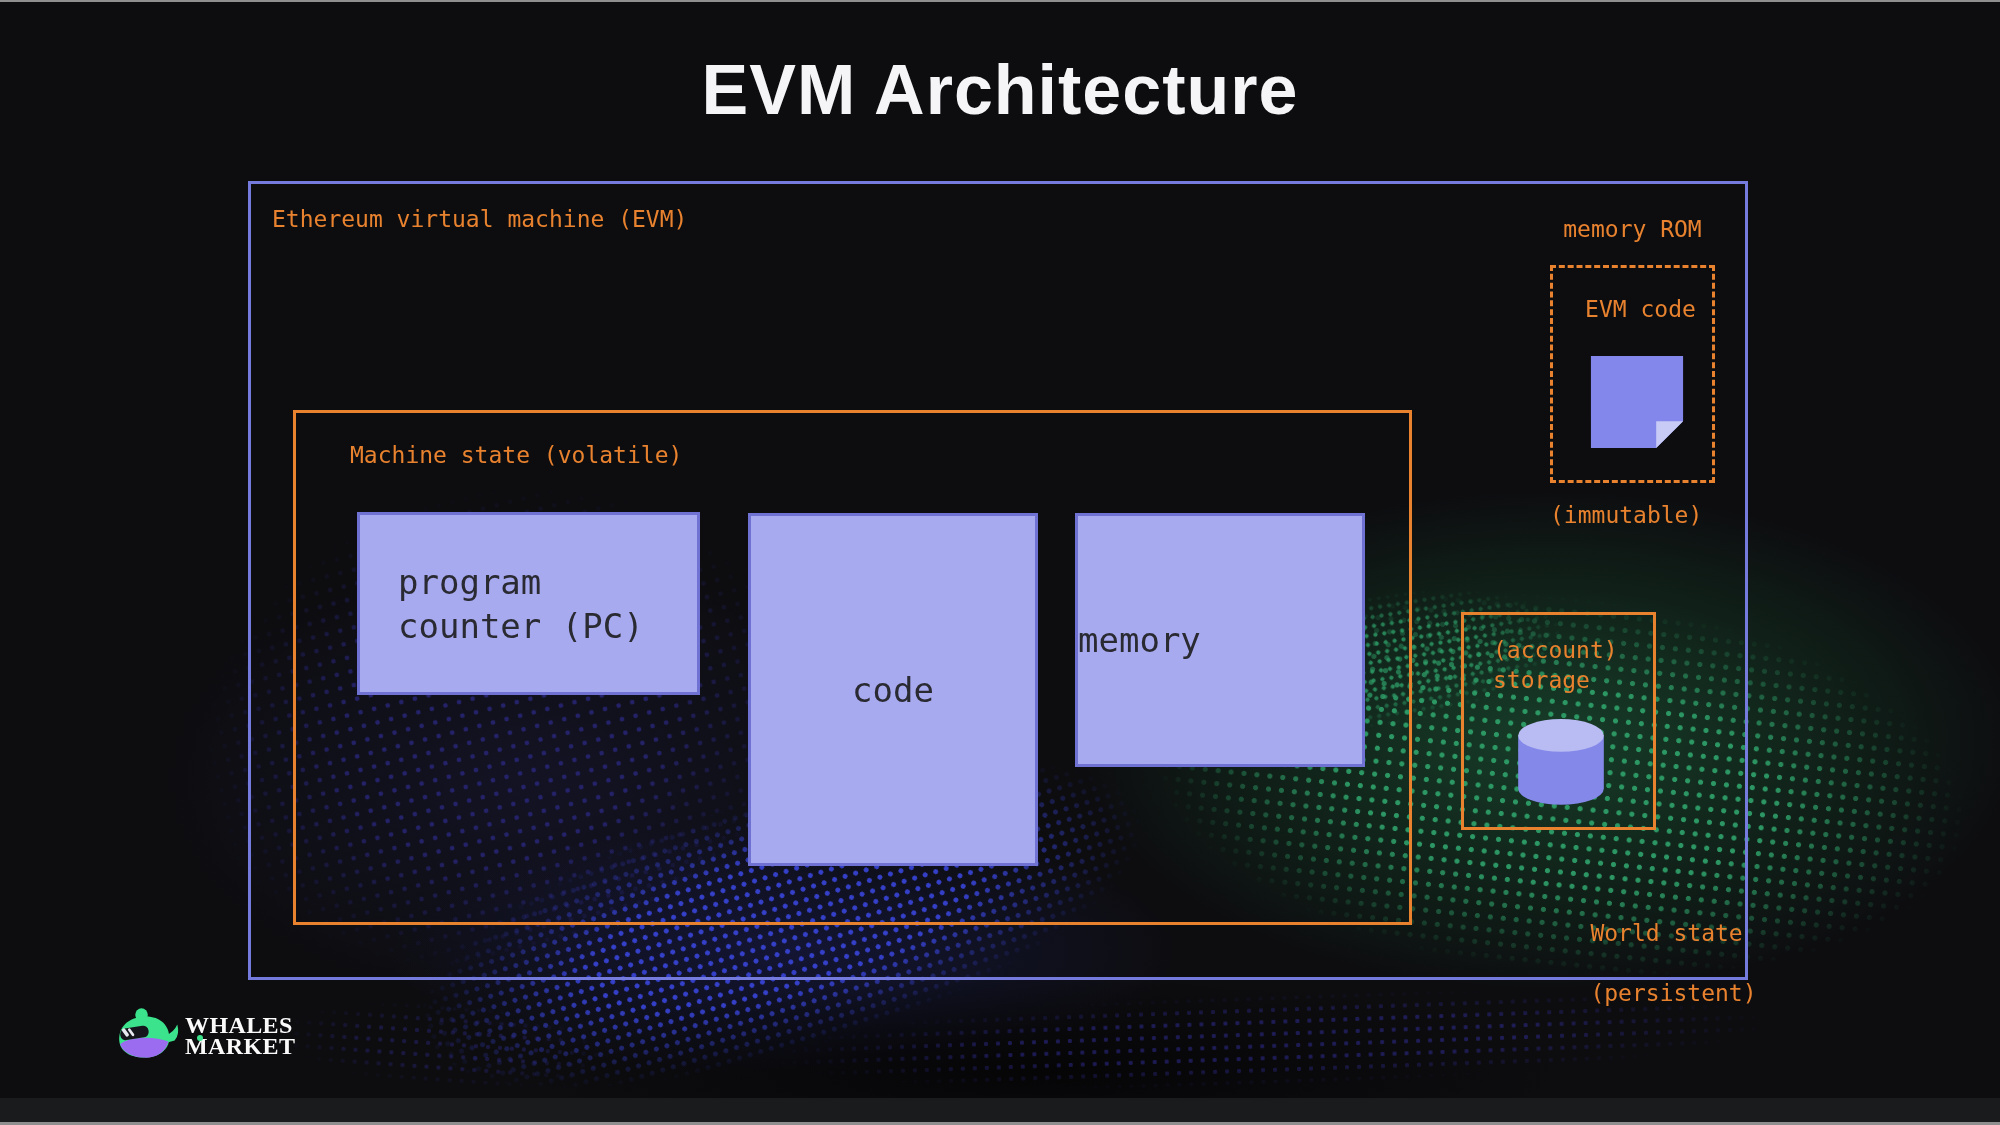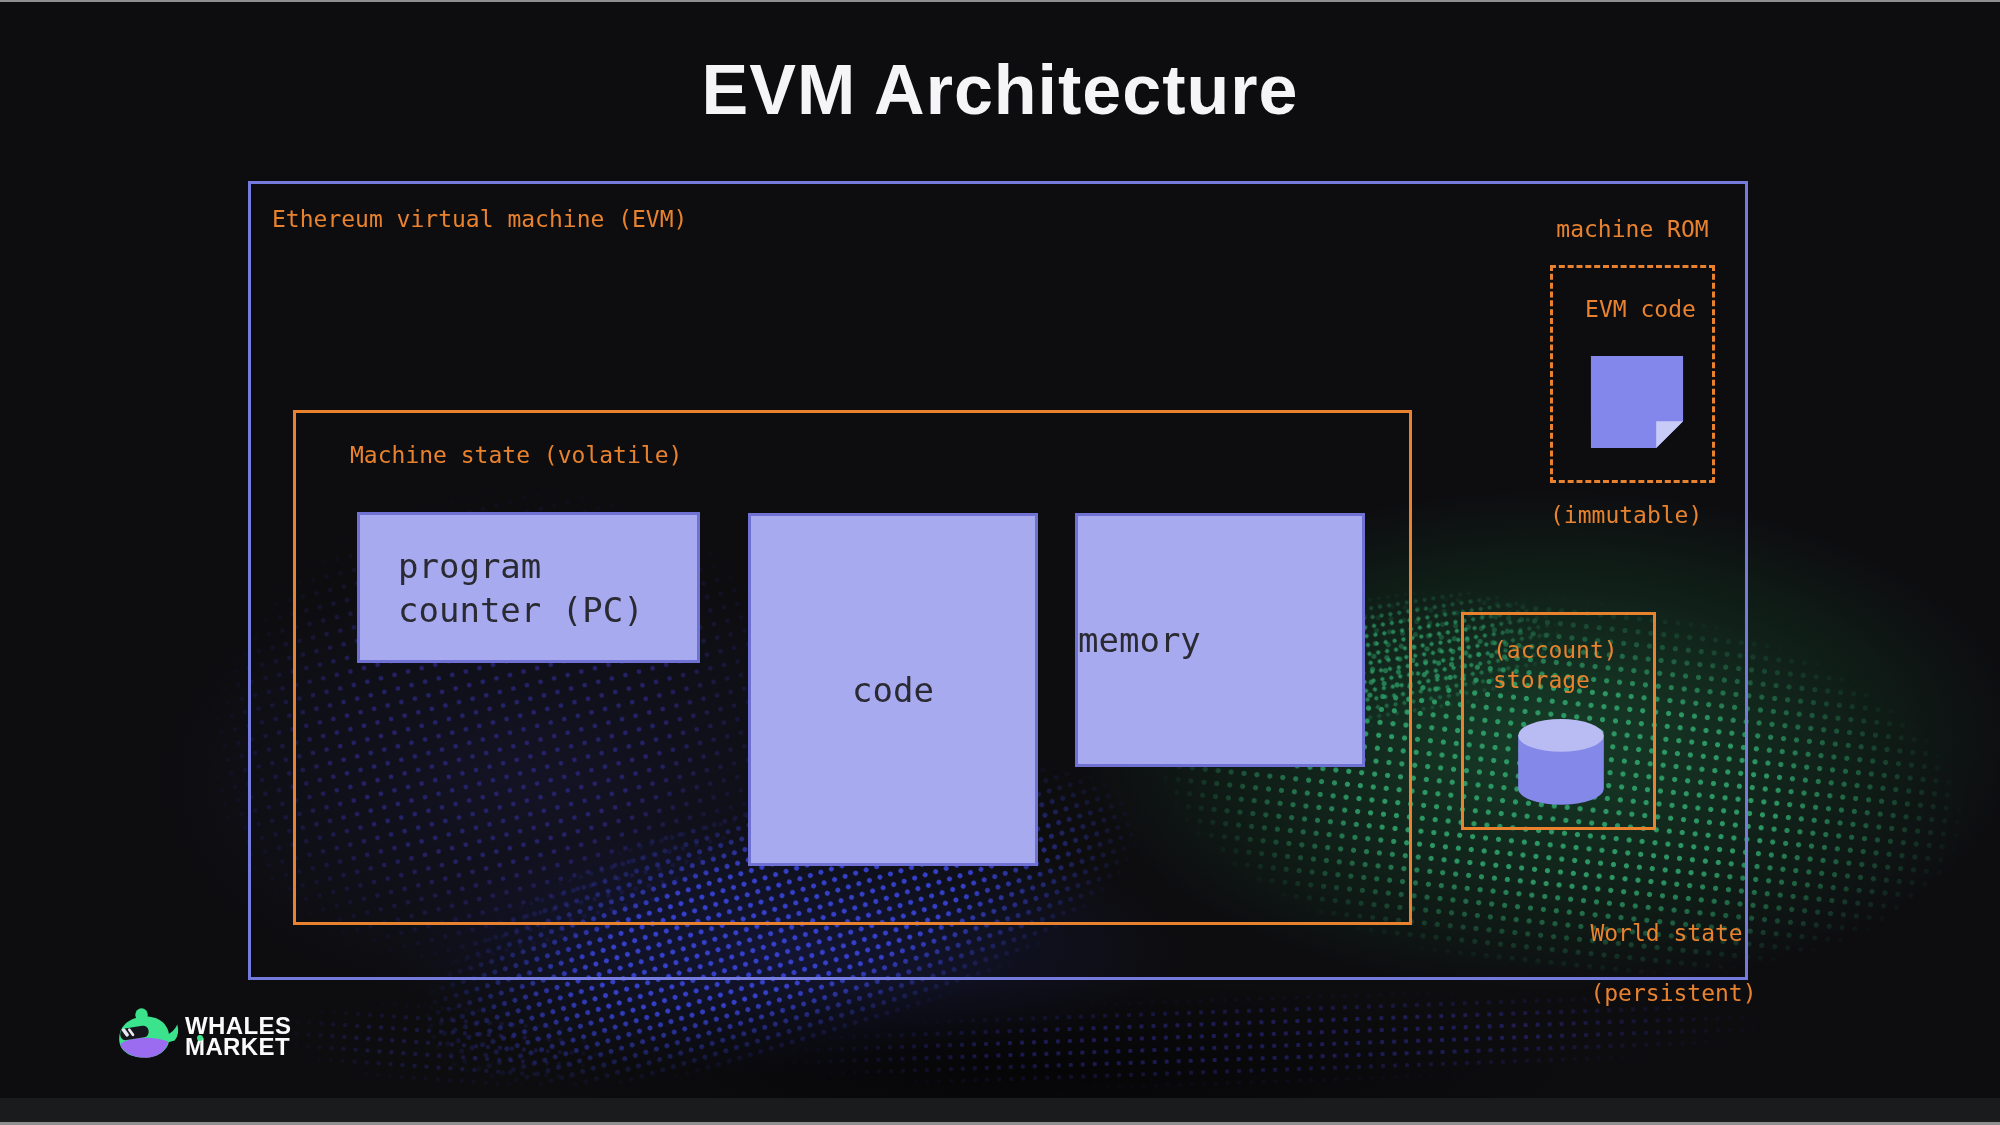--- a/index.html
+++ b/index.html
@@ -59,33 +59,33 @@
   .rom-label{left:1550px;top:214px;width:165px;text-align:center;}
   .rom-code-label{position:absolute;left:8px;top:28px;width:100%;text-align:center;color:var(--accent-orange,#e8822e);font-size:23px;z-index:8;}
   .immutable-label{left:1550px;top:500px;width:165px;text-align:left;}
   .storage-label{position:absolute;left:22px;top:20px;color:var(--accent-orange,#e8822e);font-size:23px;line-height:30px;z-index:8;margin-left:7px;}
   .world-label{left:1535px;top:888px;}
 
   
   .pbox{position:absolute;box-sizing:border-box;z-index:7;
     background:var(--box-fill,#a8aaf0);border:3px solid var(--box-border,#6f72d2);
     color:var(--box-text,#2a2a32);font-size:34px;line-height:44px;}
-  .pc-box{left:357px;top:512px;width:343px;height:151px;display:flex;flex-direction:column;justify-content:center;padding-left:38px;}
+  .pc-box{left:357px;top:512px;width:343px;height:183px;display:flex;flex-direction:column;justify-content:center;padding-left:38px;}
   .gas-box{left:357px;top:714px;width:343px;height:151px;display:flex;flex-direction:column;justify-content:center;padding-left:38px;}
   .stack-box{left:748px;top:513px;width:290px;height:353px;display:flex;align-items:center;justify-content:center;}
   .memory-box{left:1075px;top:513px;width:290px;height:254px;display:flex;align-items:center;justify-content:flex-start;}
 
   .icon-abs{position:absolute;z-index:8;}
   .note-icon{left:36px;top:86px;width:96px;height:96px;}
   .cylinder-icon{left:46px;top:98px;width:102px;height:104px;}
 
   
   .logo{position:absolute;left:108px;top:1002px;width:240px;height:70px;z-index:10;}
   .whale-icon{position:absolute;left:4px;top:4px;width:68px;height:62px;}
-  .logo-text{position:absolute;left:77px;top:13px;font-family:Liberation Sans, sans-serif;
+  .logo-text{position:absolute;left:77px;top:13px;font-family:Liberation Serif, serif;
     font-weight:700;font-size:24px;line-height:21px;letter-spacing:.4px;color:#fafafa;white-space:pre;}
   .logo-dot{position:absolute;left:89px;top:33px;width:6px;height:6px;border-radius:50%;background:var(--logo-green,#3be48c);}
 </style>
 </head>
 <body>
 
 <div class="stage">
 
   <div class="glow glow-navy"></div>
   <div class="glow glow-green"></div>
@@ -110,21 +110,21 @@
     <span>program</span>
     <span>counter (PC)</span>
   </div>
   <div class="pbox stack-box">
     <span>code</span>
   </div>
   <div class="pbox memory-box">
     <span>memory</span>
   </div>
 
-  <div class="olabel rom-label">machine ROM</div>
+  <div class="olabel rom-label">memory ROM</div>
   <div class="frame rom-frame">
     <div class="rom-code-label">EVM code</div>
     <svg class="icon-abs note-icon" viewBox="0 0 100 100">
       <path d="M2 2 H98 V70 L70 98 H2 Z" fill="#8387ec"></path>
       <path d="M70 70 H98 L70 98 Z" fill="#c8cbf5"></path>
     </svg>
   </div>
   <div class="olabel immutable-label">(immutable)</div>
 
   <div class="frame storage-frame">

